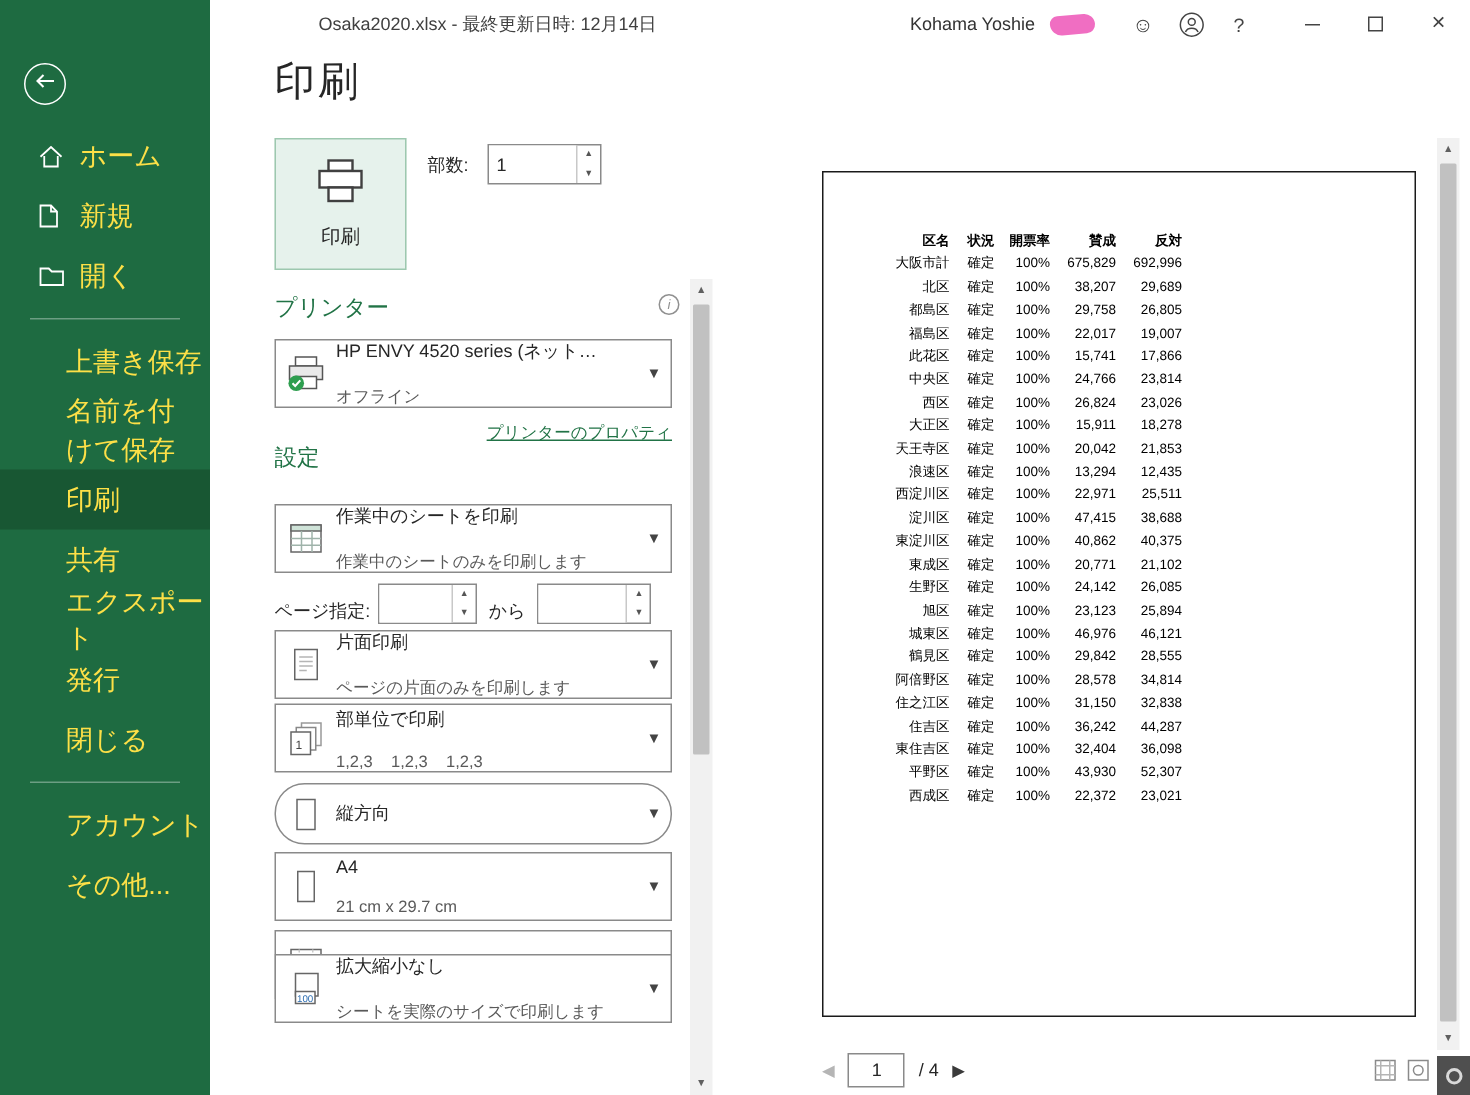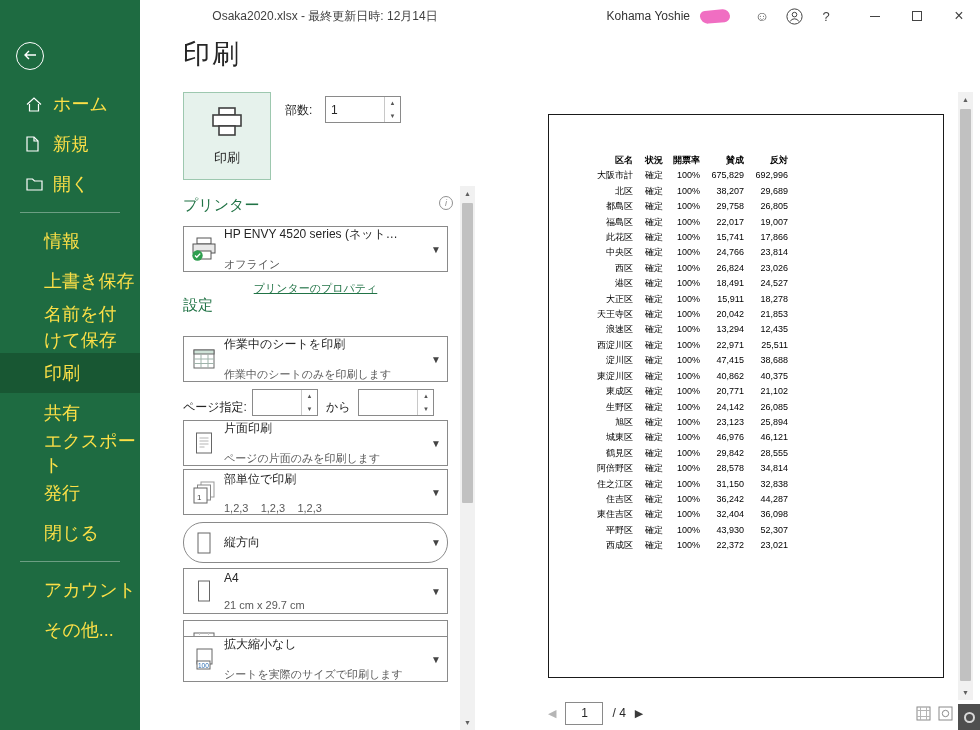--- a/index.html
+++ b/index.html
@@ -57,21 +57,21 @@
               color:#909090; font-size:9px; font-style:italic; display:flex; align-items:center; justify-content:center; cursor:pointer; }
 
   
   .printer-box { position:absolute; left:43px; top:226px; width:265px; height:46px; border:1px solid #8a8a8a; background:#fff;
                  display:flex; align-items:center; cursor:pointer; }
   .pr-ico { width:40px; display:flex; justify-content:center; }
   .opt-col { flex:1; min-width:0; display:flex; flex-direction:column; gap:14px; }
   .opt-title { font-size:12px; color:#262626; white-space:nowrap; overflow:hidden; }
   .opt-sub { font-size:11px; color:#595959; white-space:pre; overflow:hidden; }
   .opt-chev { width:22px; color:#444; font-size:10px; text-align:center; flex:none; }
-  .props-link { position:absolute; left:43px; top:281px; width:265px; text-align:center; font-size:11px; color:#217346;
+  .props-link { position:absolute; left:43px; top:281px; width:265px; text-align:right; font-size:11px; color:#217346;
                 text-decoration:underline; cursor:pointer; }
 
   
   .opt-box { position:absolute; left:43px; width:265px; height:46px; border:1px solid #8a8a8a; background:#fff;
              display:flex; align-items:center; cursor:pointer; }
   .opt-ico { width:40px; display:flex; justify-content:center; flex:none; }
   .box-sheets { top:336px;justify-content:center; }
   .box-duplex { top:420px; }
   .box-collate { top:469px; }
   .box-orient { top:522px; height:41px;border-radius:20px; }
@@ -152,23 +152,20 @@
     </div>
     <div class="side-item">
       <span class="side-ico">
         <svg width="17" height="14" viewBox="0 0 17 14">
             <path d="M1 2 H6.5 L8.5 4 H16 V13 H1 Z" fill="none" stroke="#fff" stroke-width="1.2"></path>
           </svg>
       </span>
       <span>開く</span>
     </div>
     <div class="side-divider"></div>
-    <div class="side-item text-only">
-      <span>情報</span>
-    </div>
     <div class="side-item text-only">
       <span>上書き保存</span>
     </div>
     <div class="side-item text-only two-line">
       <span>名前を付けて保存</span>
     </div>
     <div class="side-item text-only selected">
       <span>印刷</span>
     </div>
     <div class="side-item text-only">
@@ -440,27 +437,20 @@
             <td>23,814</td>
           </tr>
           <tr>
             <td>西区</td>
             <td>確定</td>
             <td>100%</td>
             <td>26,824</td>
             <td>23,026</td>
           </tr>
           <tr>
-            <td>港区</td>
-            <td>確定</td>
-            <td>100%</td>
-            <td>18,491</td>
-            <td>24,527</td>
-          </tr>
-          <tr>
             <td>大正区</td>
             <td>確定</td>
             <td>100%</td>
             <td>15,911</td>
             <td>18,278</td>
           </tr>
           <tr>
             <td>天王寺区</td>
             <td>確定</td>
             <td>100%</td>

